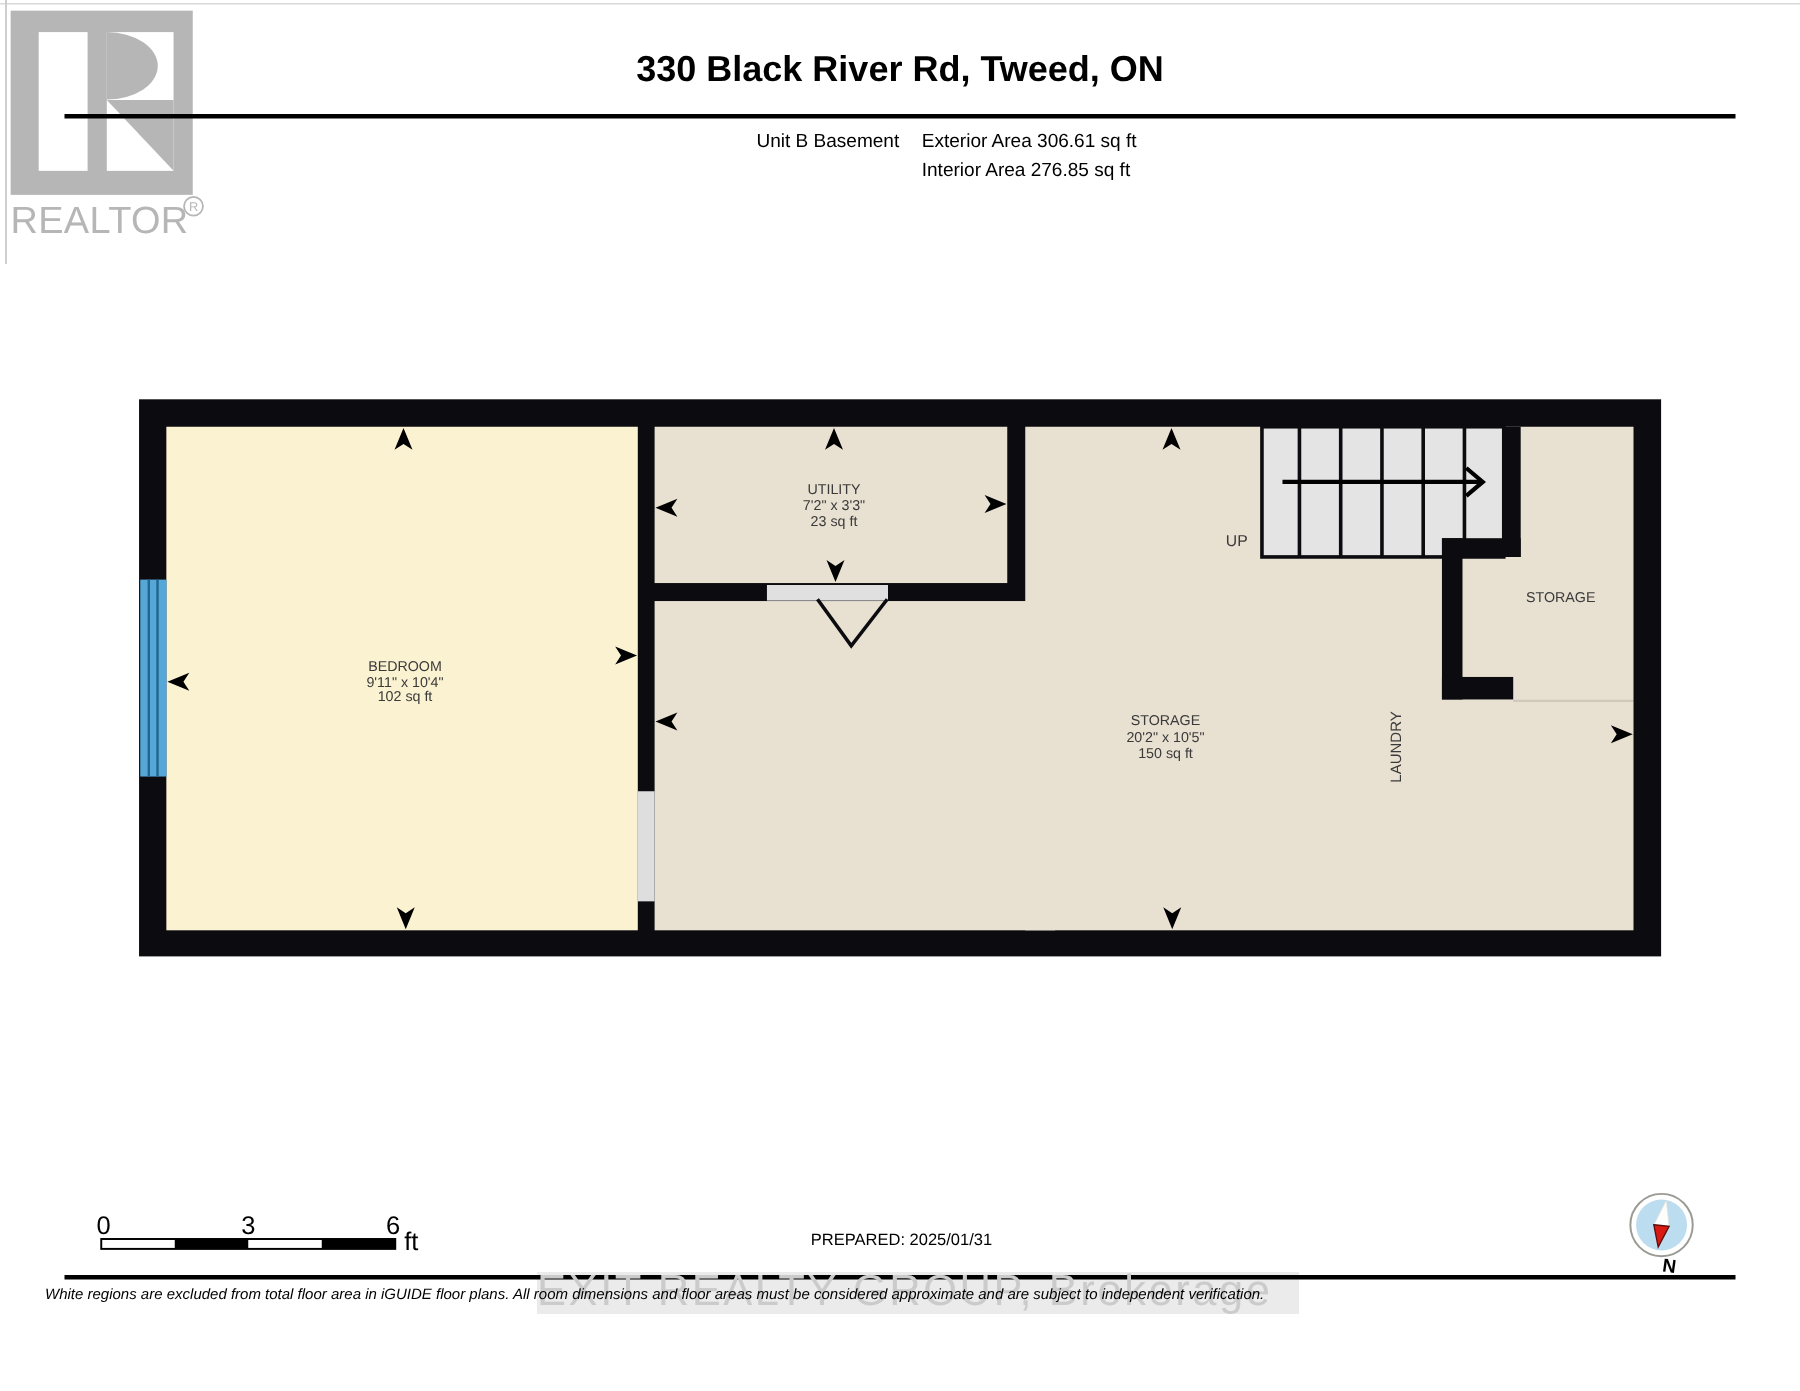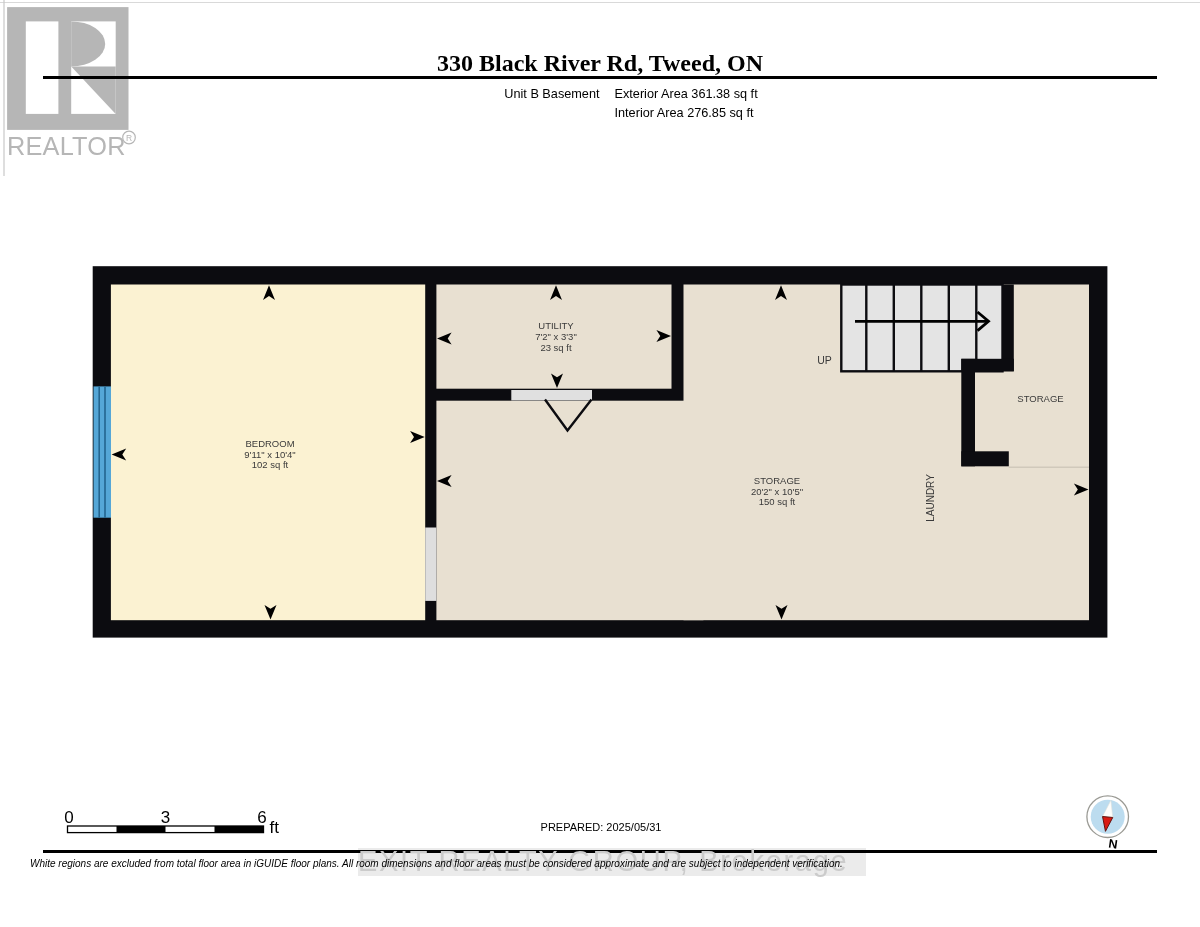--- a/index.html
+++ b/index.html
@@ -16,24 +16,24 @@
   <rect x="7.1" y="7.1" width="121.4" height="122.8" fill="#b6b6b6"></rect>
   <rect x="25.8" y="21.4" width="32.6" height="92.5" fill="#ffffff"></rect>
   <rect x="71.2" y="21.4" width="44.5" height="92.5" fill="#ffffff"></rect>
   <path d="M71.2,21.4 a34,22.5 0 0 1 0,45 Z" fill="#b6b6b6"></path>
   <path d="M71.2,66.6 L115.7,66.6 L115.7,113.9 Z" fill="#b6b6b6"></path>
   <text x="7" y="155" font-size="25.3" fill="#b6b6b6" textLength="118.5">REALTOR</text>
   <circle cx="129" cy="137.5" r="6.3" fill="none" stroke="#b6b6b6" stroke-width="1.2"></circle>
   <text x="129" y="140.6" font-size="8.5" fill="#b6b6b6" text-anchor="middle">R</text>
 </svg>
 
-<div class="abs t" style="left:600px;top:51px;transform:translateX(-50%);font-size:24px;font-weight:bold;font-family:Liberation Serif, serif;">330 Black River Rd, Tweed, ON</div>
+<div class="abs t" style="left:600px;top:35px;transform:translateX(-50%);font-size:24px;font-weight:bold;">330 Black River Rd, Tweed, ON</div>
 <div class="abs" style="left:43px;top:76.2px;width:1114px;height:2.5px;background:#000;"></div>
 <div class="abs t" style="right:600.5px;top:87.5px;font-size:12.7px;font-weight:normal;">Unit B Basement</div>
-<div class="abs t" style="left:614.5px;top:87.5px;font-size:12.7px;">Exterior Area 361.38 sq ft</div>
+<div class="abs t" style="left:614.5px;top:87.5px;font-size:12.7px;">Exterior Area 306.61 sq ft</div>
 <div class="abs t" style="left:614.5px;top:106.8px;font-size:12.7px;">Interior Area 276.85 sq ft</div>
 
 <svg class="abs" style="left:0;top:0;" width="1200" height="927" viewBox="0 0 1200 927">
   <defs>
     <path id="arr" d="M0,0 L6,14.6 L0,10.7 L-6,14.6 Z" fill="#000"></path>
   </defs>
 
   <rect x="92.7" y="266.2" width="1014.7" height="371.4" fill="#0c0c10"></rect>
 
   <rect x="110.9" y="284.5" width="314.3" height="335.7" fill="#fbf2d2"></rect>
@@ -109,16 +109,16 @@
     <circle cx="0" cy="0" r="20.8" fill="#fff" stroke="#9a9a94" stroke-width="1.3"></circle>
     <circle cx="0" cy="0" r="17" fill="#bcdcef"></circle>
     <g transform="rotate(11)">
       <polygon points="0,-16.8 5.1,-0.2 -5.1,0.8" fill="#fdfdfb" stroke="#e0e0da" stroke-width="0.5"></polygon>
       <polygon points="-5.1,0.8 5.1,-0.2 0.6,14.8" fill="#d91a12" stroke="#5c0f0c" stroke-width="0.9"></polygon>
     </g>
     <text x="9" y="30.5" font-size="12.5" font-weight="bold" text-anchor="middle" transform="rotate(8)" fill="#000">N</text>
   </g>
 </svg>
 
-<div class="abs t" style="left:601px;top:822.3px;transform:translateX(-50%);font-size:11px;">PREPARED: 2025/05/31</div>
+<div class="abs t" style="left:601px;top:822.3px;transform:translateX(-50%);font-size:11px;">PREPARED: 2025/01/31</div>
 <div class="abs" style="left:43px;top:850.2px;width:1114px;height:3.2px;background:#000;z-index:1;"></div>
 <div class="abs" style="left:358px;top:847.5px;width:508px;height:28px;background:rgba(0,0,0,0.08);z-index:2;font-size:29px;letter-spacing:1.7px;color:#cbcbcb;text-align:left;line-height:26px;white-space:nowrap;">EXIT REALTY GROUP, Brokerage</div>
 <div class="abs t" style="left:30px;top:859px;font-size:10px;z-index:3;font-style:italic;">White regions are excluded from total floor area in iGUIDE floor plans. All room dimensions and floor areas must be considered approximate and are subject to independent verification.</div>
 
 </body></html>

